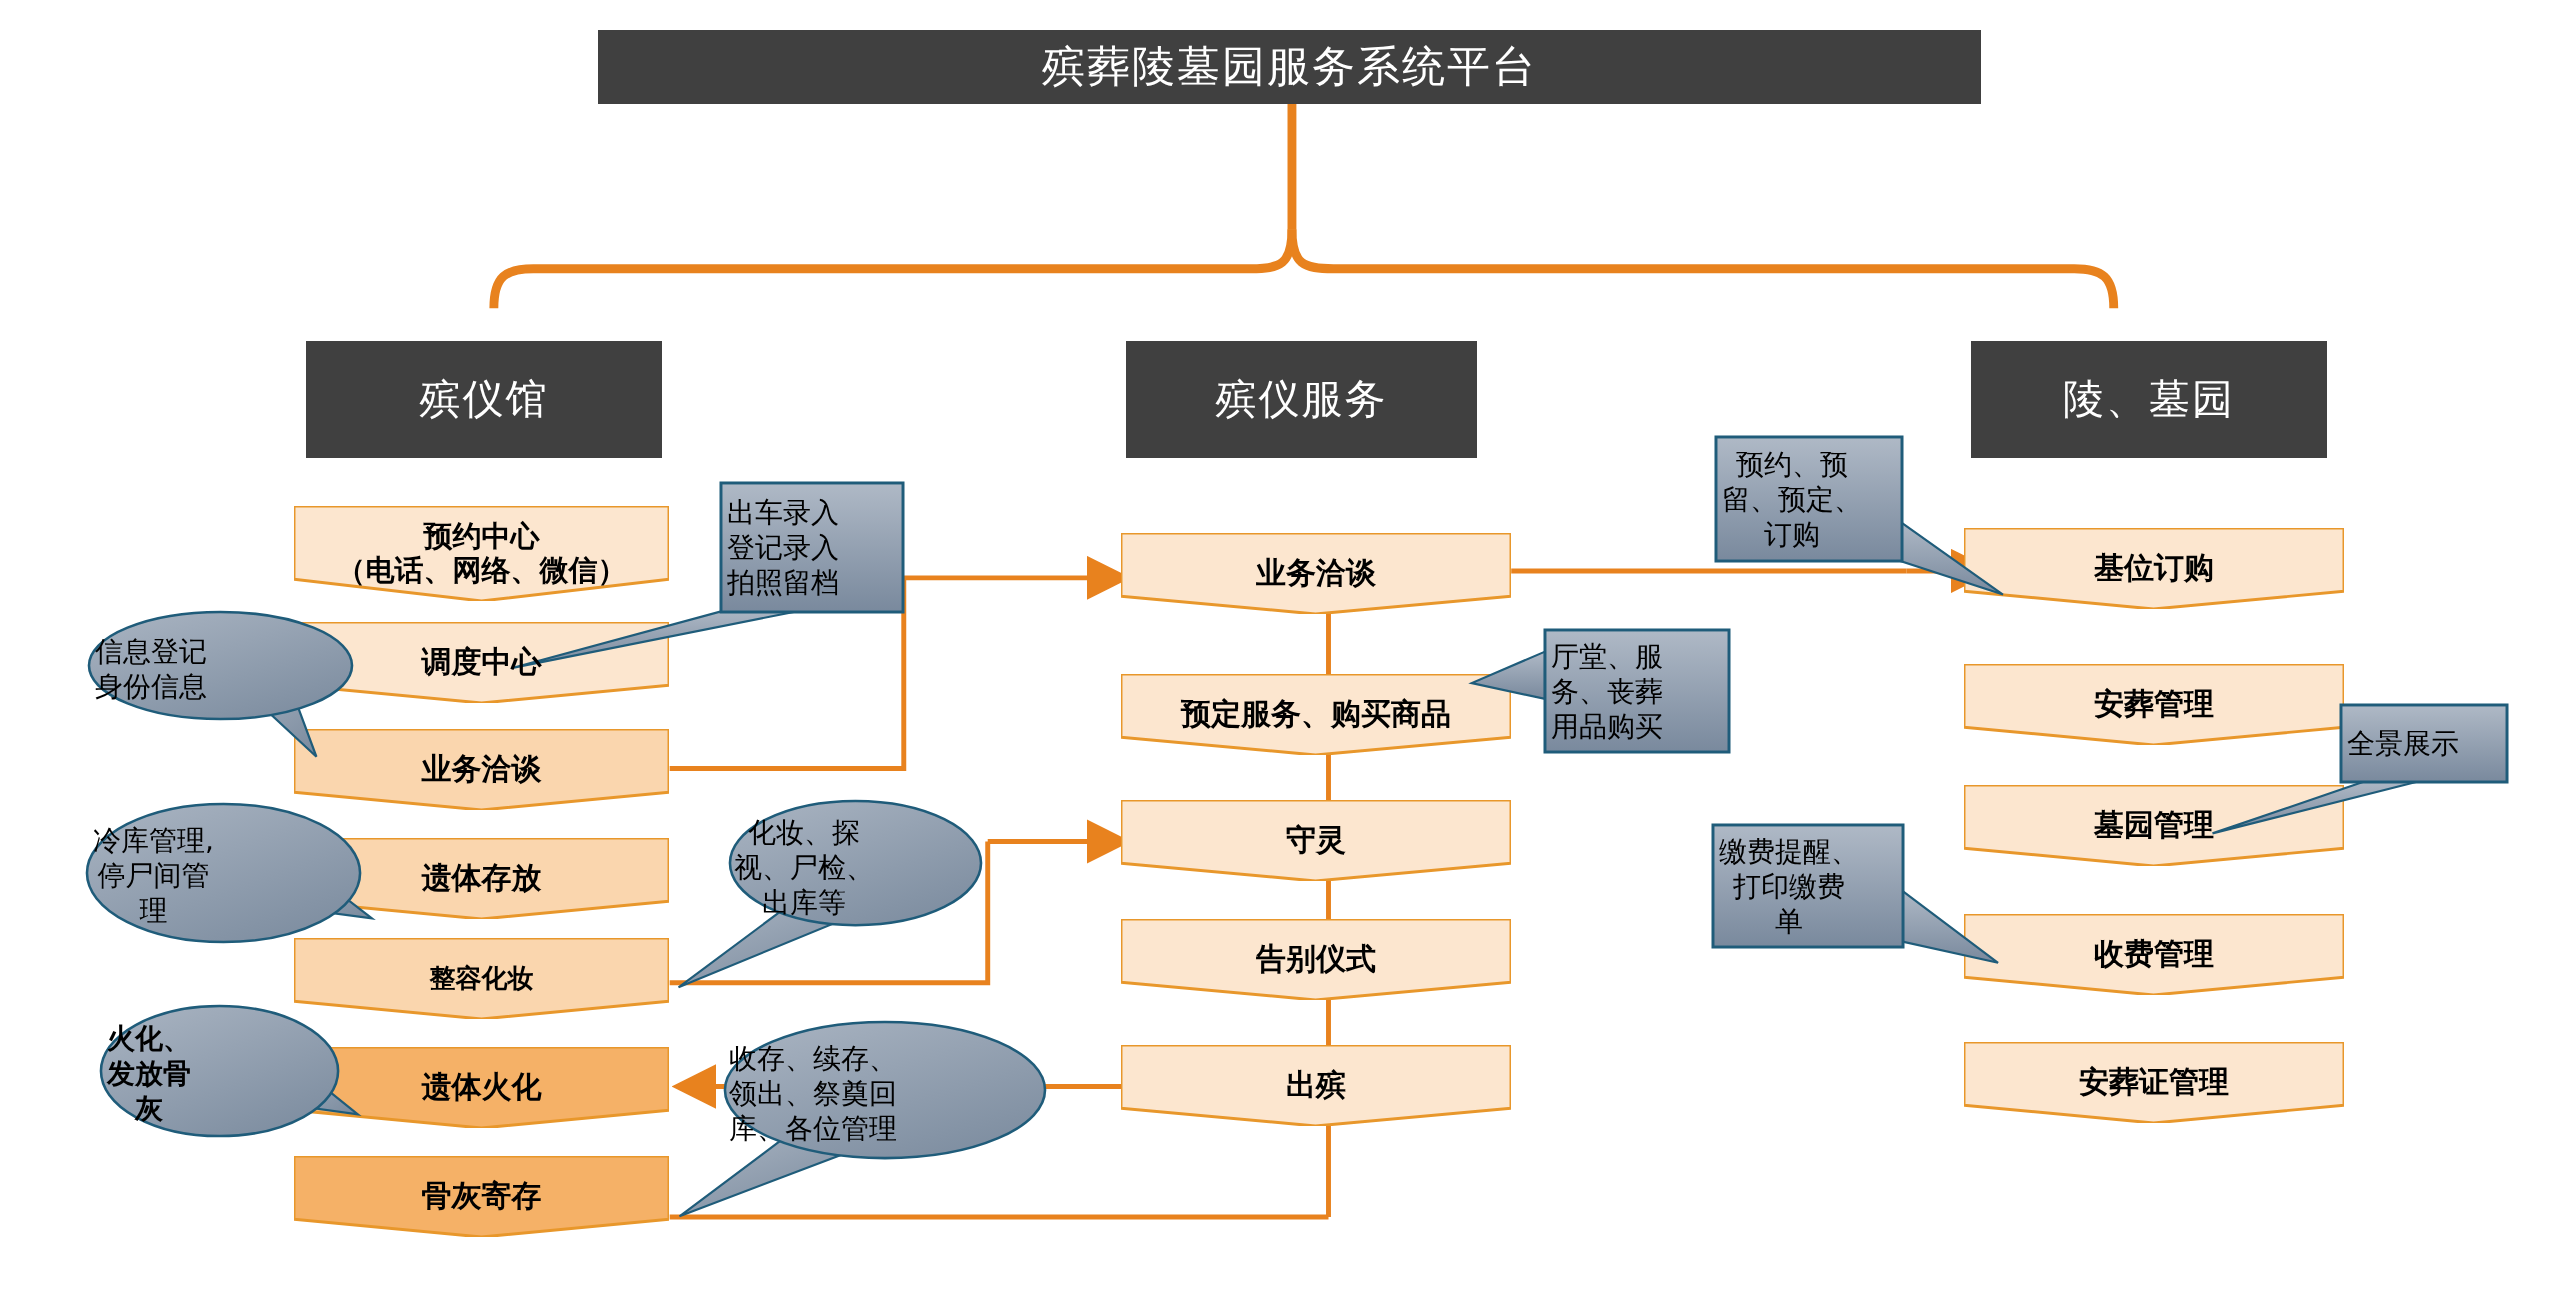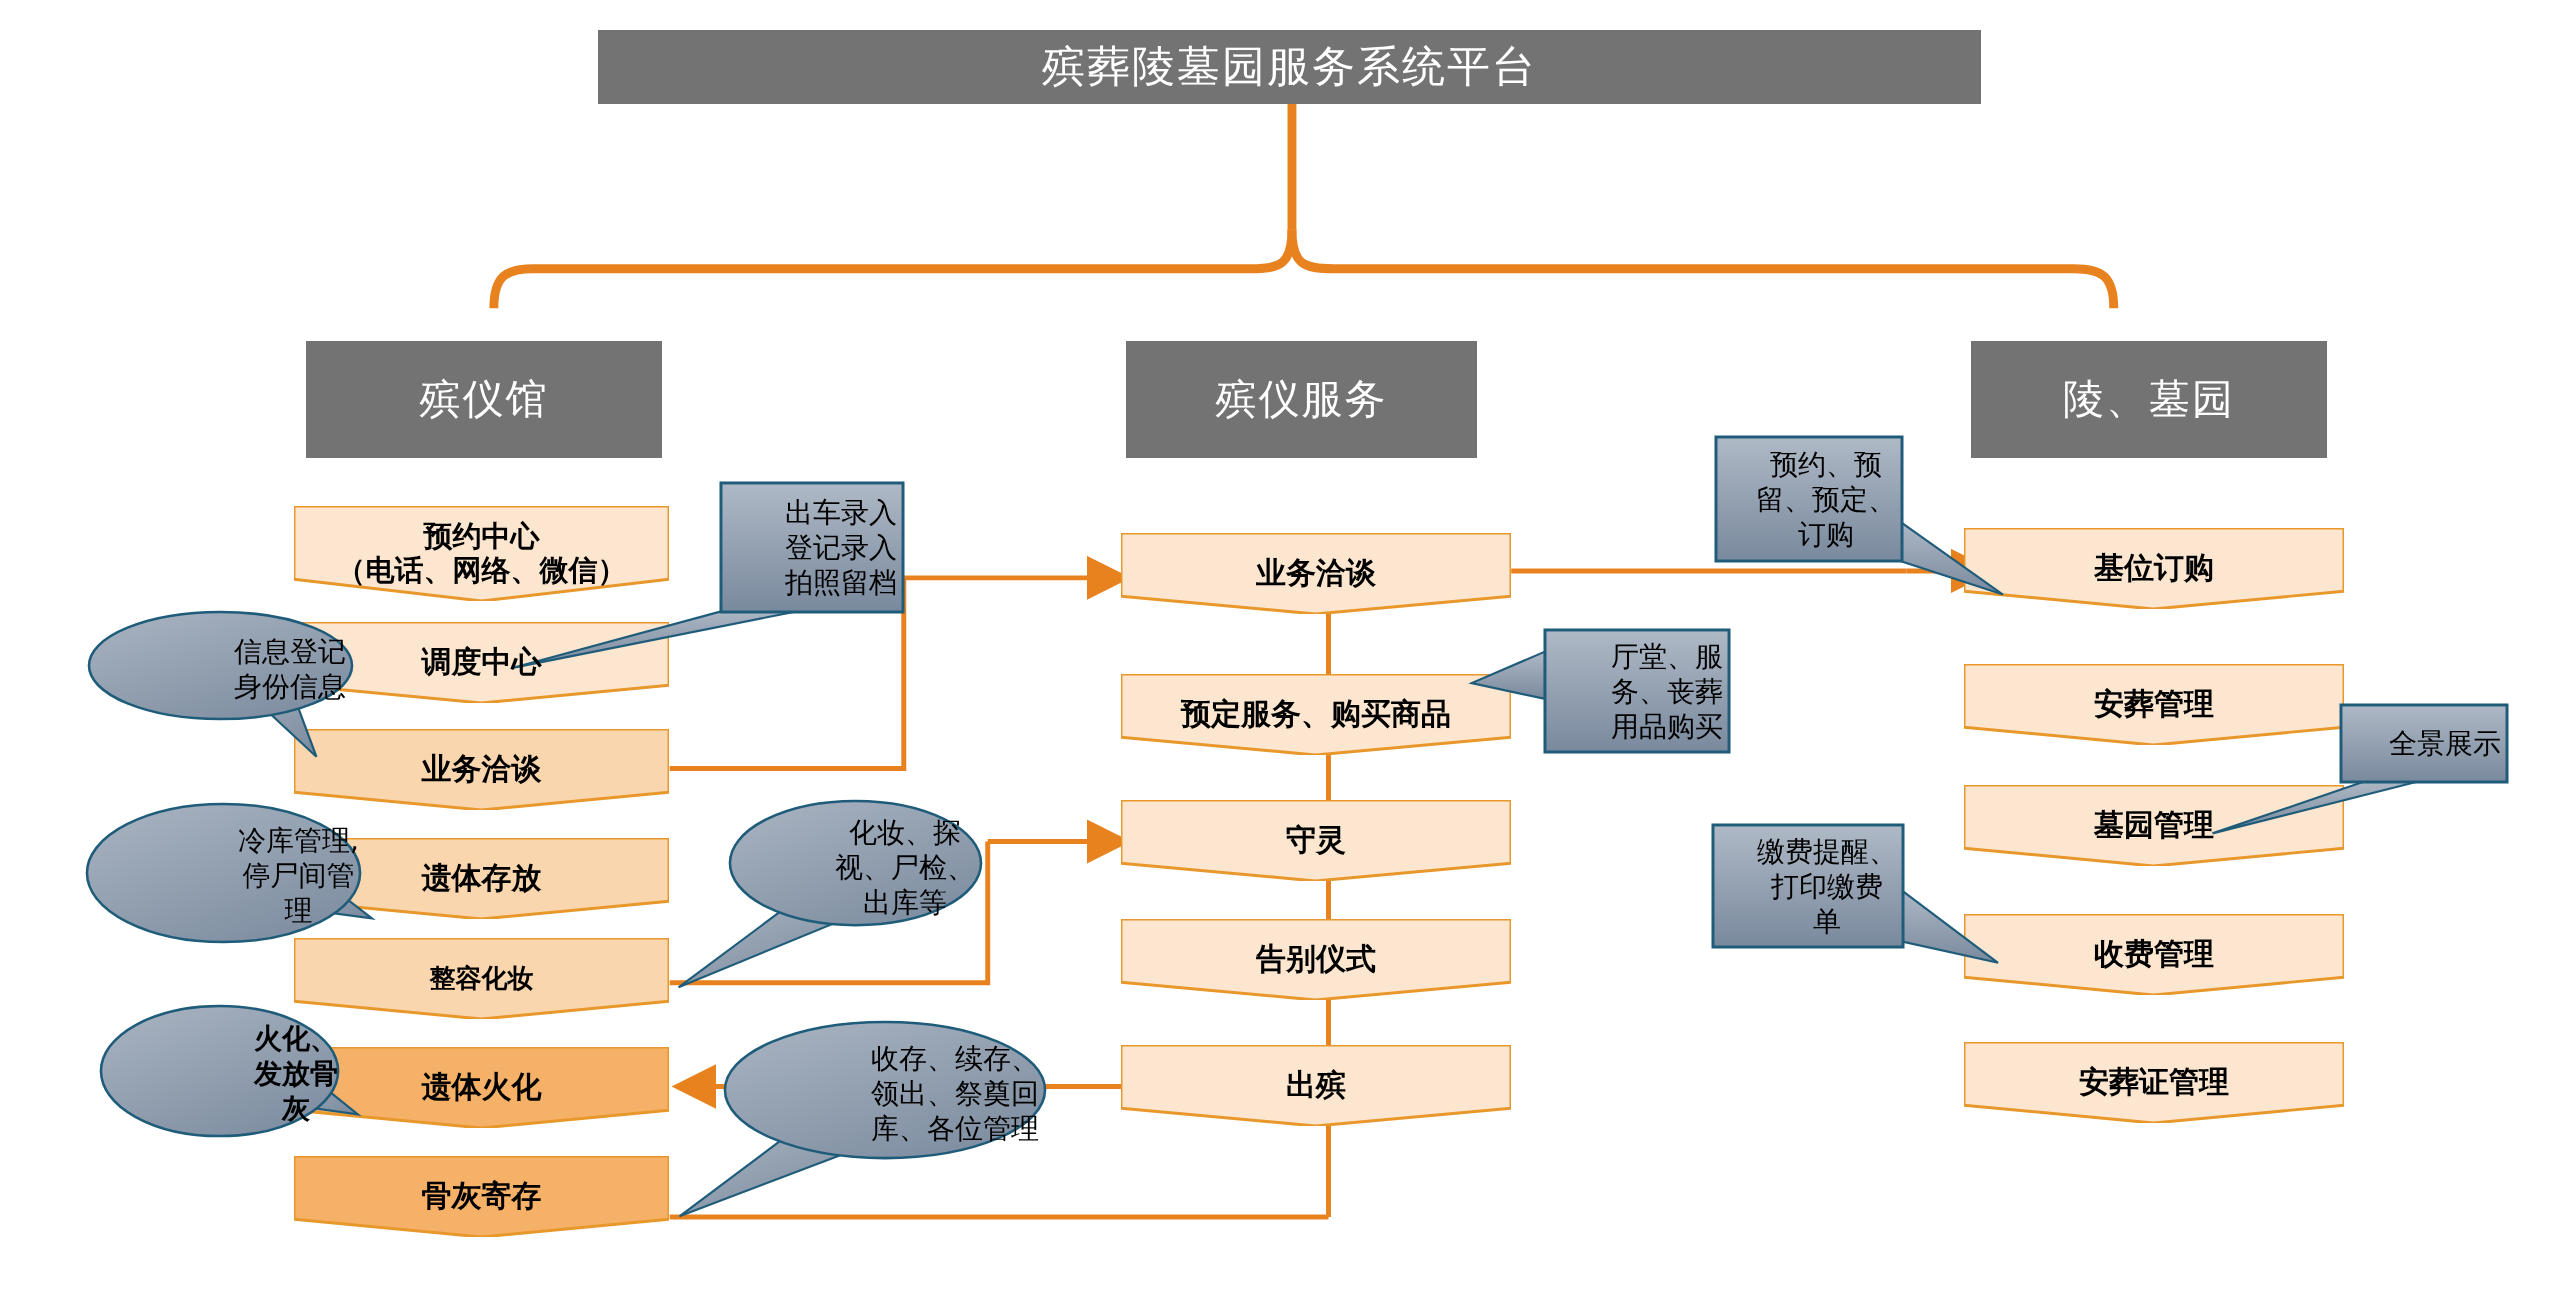--- a/index.html
+++ b/index.html
@@ -1,27 +1,27 @@
 <!DOCTYPE html>
 <html><head>
 <meta charset="utf-8">
 <style>
   html,body{margin:0;padding:0;background:#ffffff;}
   body{width:2576px;height:1294px;position:relative;overflow:hidden;
        font-family:"DejaVu Sans","Liberation Sans",sans-serif;}
   #canvas{position:absolute;left:0;top:0;width:2576px;height:1294px;}
   svg.layer{position:absolute;left:0;top:0;width:2576px;height:1294px;pointer-events:none;}
-  .hdr{position:absolute;background:#737373;color:#ffffff;display:flex;
+  .hdr{position:absolute;background:#404040;color:#ffffff;display:flex;
        align-items:center;justify-content:center;font-size:41px;letter-spacing:2px;}
   .hdr.big{font-size:43px;}
   .node{position:absolute;display:flex;align-items:center;justify-content:center;
         text-align:center;color:#000;font-weight:bold;line-height:1.15;}
   .node span{position:relative;z-index:3;display:block;padding:0 6px;}
   .node .shape{position:absolute;left:0;top:0;width:100%;height:100%;z-index:1;}
-  .callout{position:absolute;display:flex;align-items:center;justify-content:flex-end;
+  .callout{position:absolute;display:flex;align-items:center;justify-content:flex-start;
            text-align:center;color:#000;line-height:1.25;}
   .callout span{position:relative;z-index:3;display:block;padding:0 8px;}
   .callout .shape{position:absolute;left:0;top:0;width:100%;height:100%;z-index:1;overflow:visible;}
 </style>
 </head>
 <body>
 
 <div id="canvas">
 
   <svg class="layer" viewBox="0 0 2608 1310" width="2576" height="1294">

